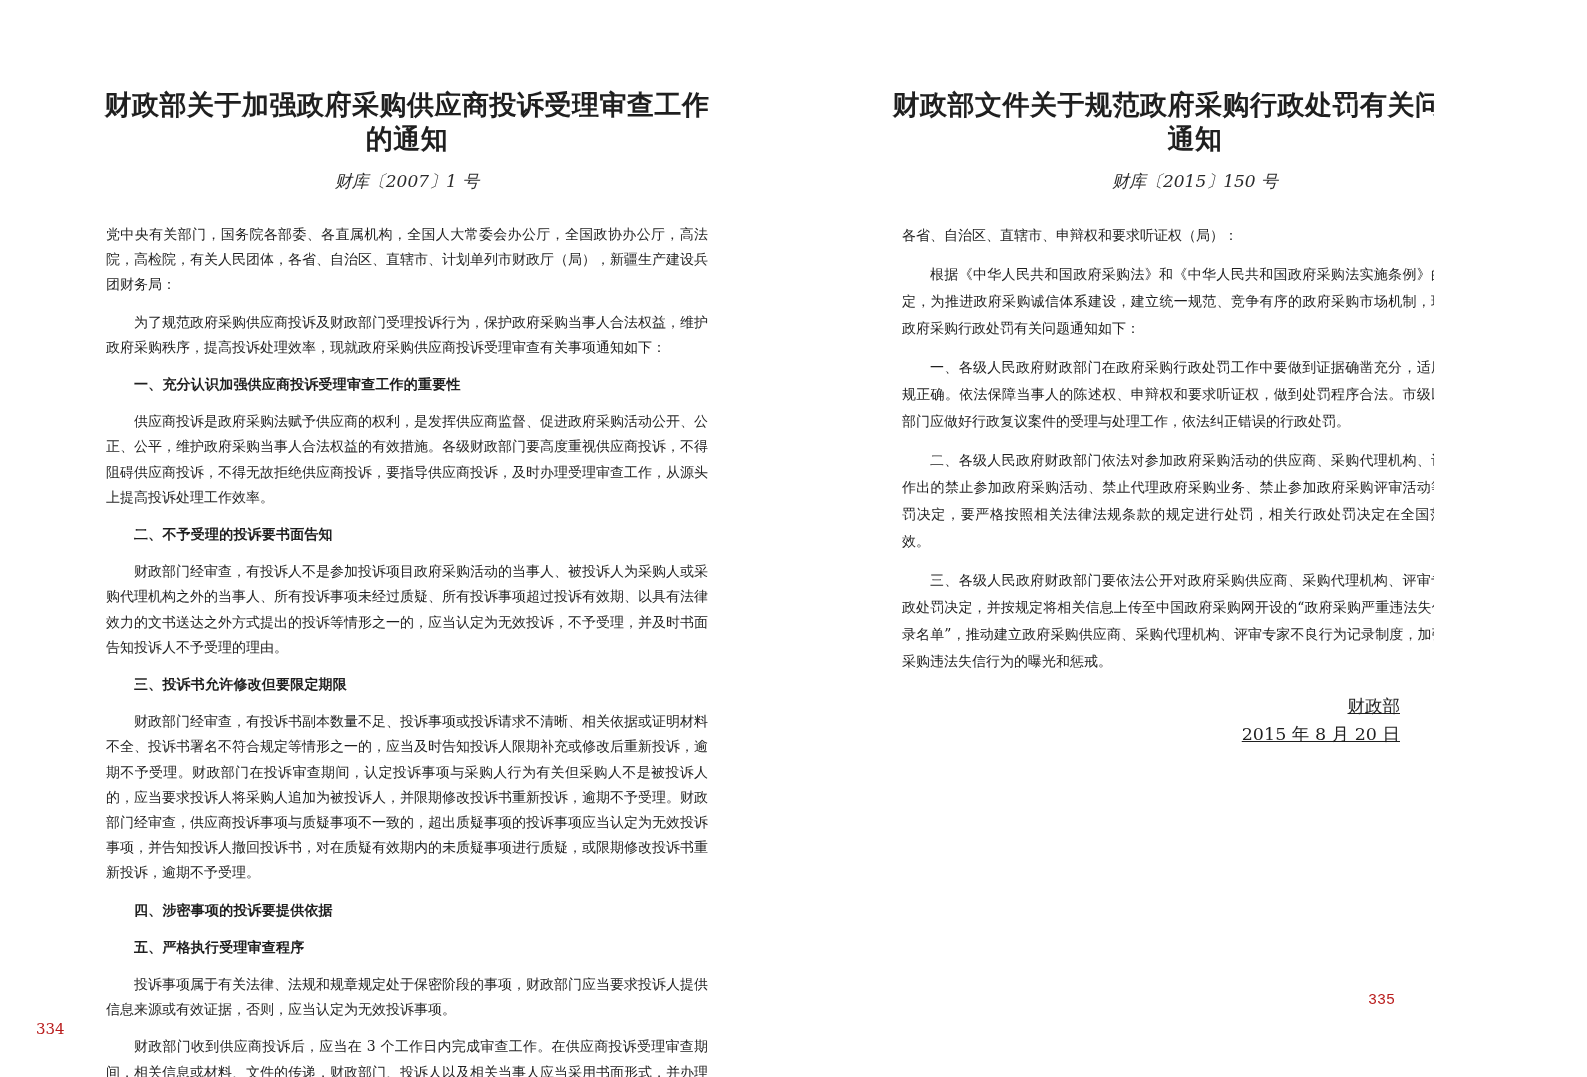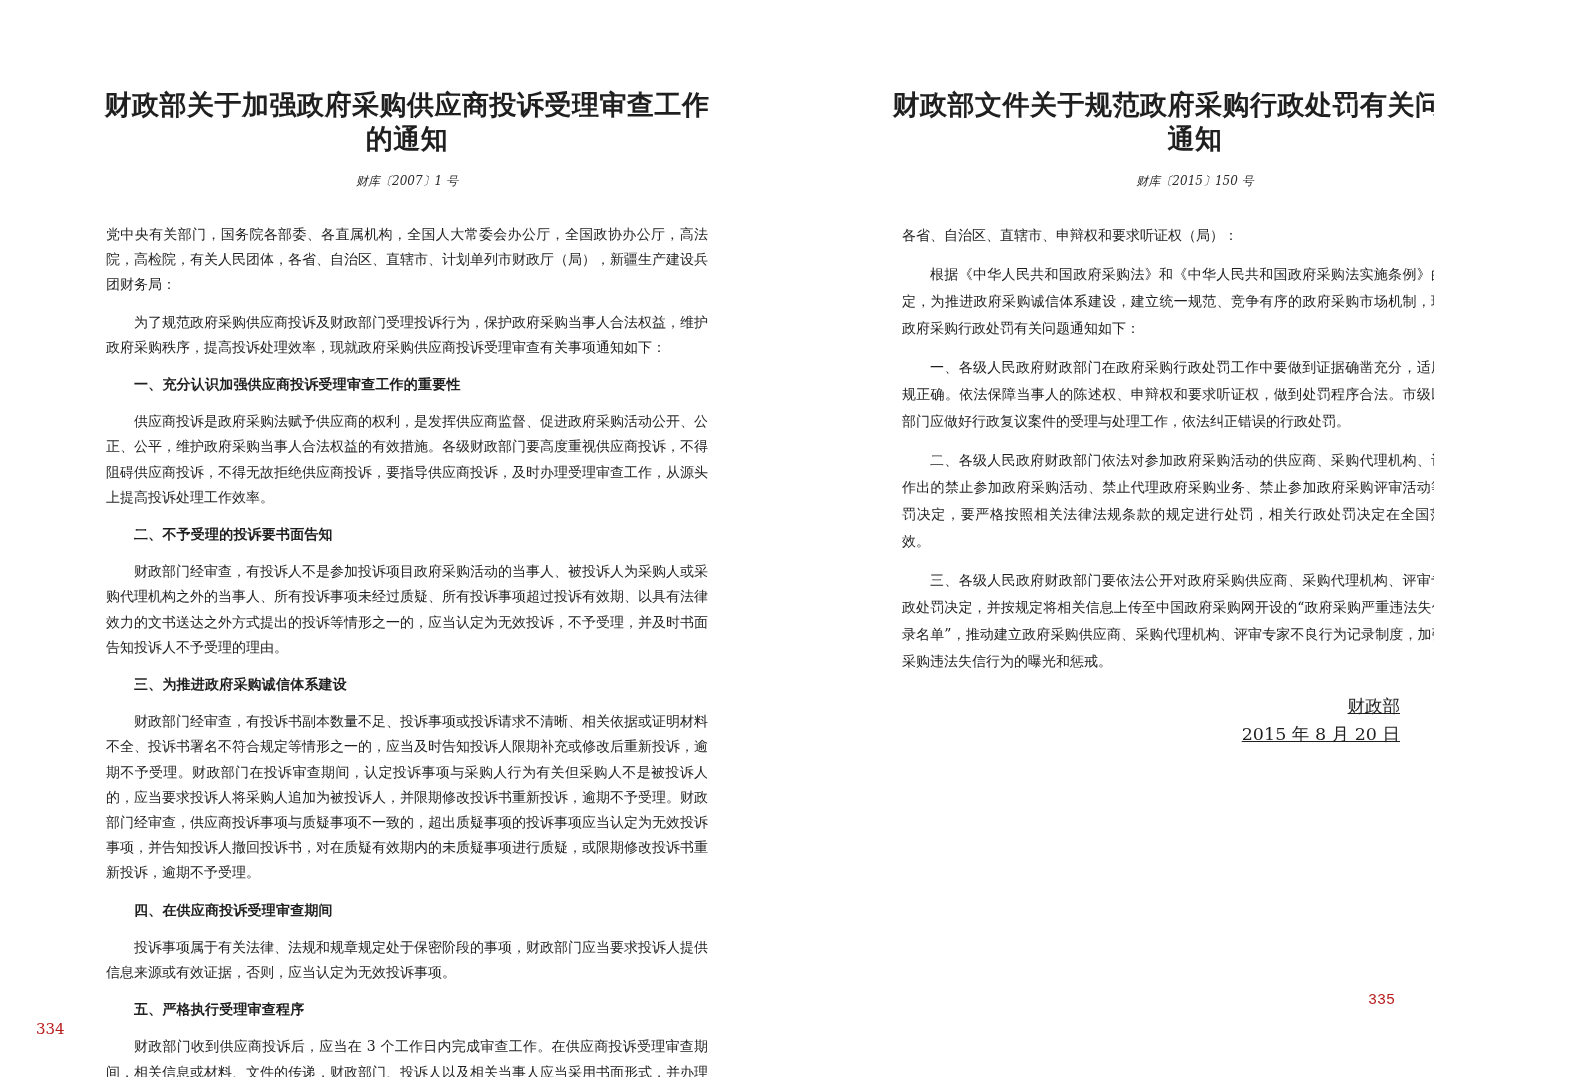--- a/index.html
+++ b/index.html
@@ -35,21 +35,21 @@
     line-height: 34px;
     font-weight: 700;
     text-align: center;
     letter-spacing: 0.5px;
     font-family: "DejaVu Serif", "Liberation Serif", serif;
   }
   .doc-number {
     margin: 0;
     padding-top: 14px;
     padding-bottom: 18px;
-    font-size: 12px;
+    font-size: 17px;
     line-height: 22px;
     text-align: center;
     font-style: italic;
     color: #2a2a2a;
   }
   .body-text p {
     margin: 12px;
     font-size: 14px;
     text-align: justify;
     text-justify: inter-ideograph;
@@ -94,27 +94,27 @@
     <div class="body-text">
       <p class="salutation">党中央有关部门，国务院各部委、各直属机构，全国人大常委会办公厅，全国政协办公厅，高法院，高检院，有关人民团体，各省、自治区、直辖市、计划单列市财政厅（局），新疆生产建设兵团财务局：</p>
       <p class="indent">为了规范政府采购供应商投诉及财政部门受理投诉行为，保护政府采购当事人合法权益，维护政府采购秩序，提高投诉处理效率，现就政府采购供应商投诉受理审查有关事项通知如下：</p>
 
       <p class="indent sec-heading">一、充分认识加强供应商投诉受理审查工作的重要性</p>
       <p class="indent">供应商投诉是政府采购法赋予供应商的权利，是发挥供应商监督、促进政府采购活动公开、公正、公平，维护政府采购当事人合法权益的有效措施。各级财政部门要高度重视供应商投诉，不得阻碍供应商投诉，不得无故拒绝供应商投诉，要指导供应商投诉，及时办理受理审查工作，从源头上提高投诉处理工作效率。</p>
 
       <p class="indent sec-heading">二、不予受理的投诉要书面告知</p>
       <p class="indent">财政部门经审查，有投诉人不是参加投诉项目政府采购活动的当事人、被投诉人为采购人或采购代理机构之外的当事人、所有投诉事项未经过质疑、所有投诉事项超过投诉有效期、以具有法律效力的文书送达之外方式提出的投诉等情形之一的，应当认定为无效投诉，不予受理，并及时书面告知投诉人不予受理的理由。</p>
 
-      <p class="indent sec-heading">三、为推进政府采购诚信体系建设</p>
+      <p class="indent sec-heading">三、投诉书允许修改但要限定期限</p>
       <p class="indent">财政部门经审查，有投诉书副本数量不足、投诉事项或投诉请求不清晰、相关依据或证明材料不全、投诉书署名不符合规定等情形之一的，应当及时告知投诉人限期补充或修改后重新投诉，逾期不予受理。财政部门在投诉审查期间，认定投诉事项与采购人行为有关但采购人不是被投诉人的，应当要求投诉人将采购人追加为被投诉人，并限期修改投诉书重新投诉，逾期不予受理。财政部门经审查，供应商投诉事项与质疑事项不一致的，超出质疑事项的投诉事项应当认定为无效投诉事项，并告知投诉人撤回投诉书，对在质疑有效期内的未质疑事项进行质疑，或限期修改投诉书重新投诉，逾期不予受理。</p>
 
-      <p class="indent sec-heading">四、在供应商投诉受理审查期间</p>
+      <p class="indent sec-heading">四、涉密事项的投诉要提供依据</p>
+      <p class="indent sec-heading">五、严格执行受理审查程序</p>
+
       <p class="indent">投诉事项属于有关法律、法规和规章规定处于保密阶段的事项，财政部门应当要求投诉人提供信息来源或有效证据，否则，应当认定为无效投诉事项。</p>
-
-      <p class="indent sec-heading">五、严格执行受理审查程序</p>
       <p class="indent">财政部门收到供应商投诉后，应当在 3 个工作日内完成审查工作。在供应商投诉受理审查期间，相关信息或材料、文件的传递，财政部门、投诉人以及相关当事人应当采用书面形式，并办理签收手续。</p>
     </div>
 
   </div>
 
   <div class="page" id="page-right">
     <h1 class="doc-title">财政部文件关于规范政府采购行政处罚有关问题的通知</h1>
     <div class="doc-number">财库〔2015〕150 号</div>
     <div class="body-text">
       <p class="salutation">各省、自治区、直辖市、申辩权和要求听证权（局）：</p>

